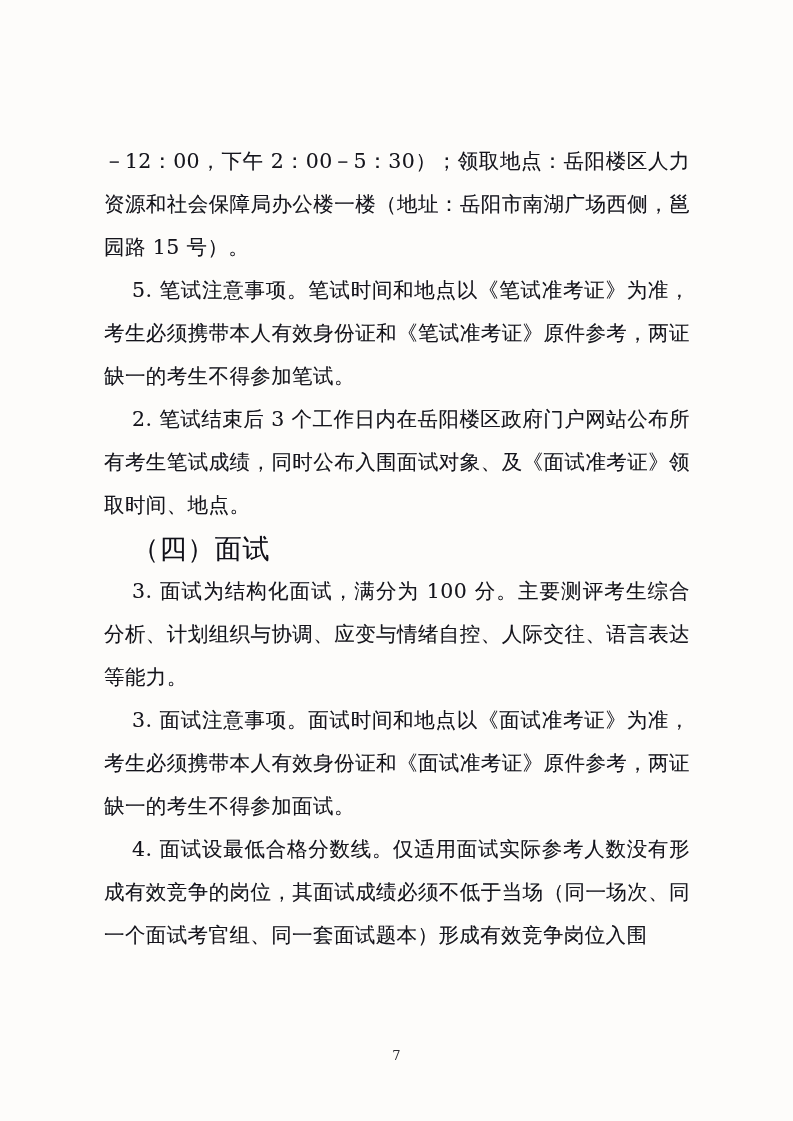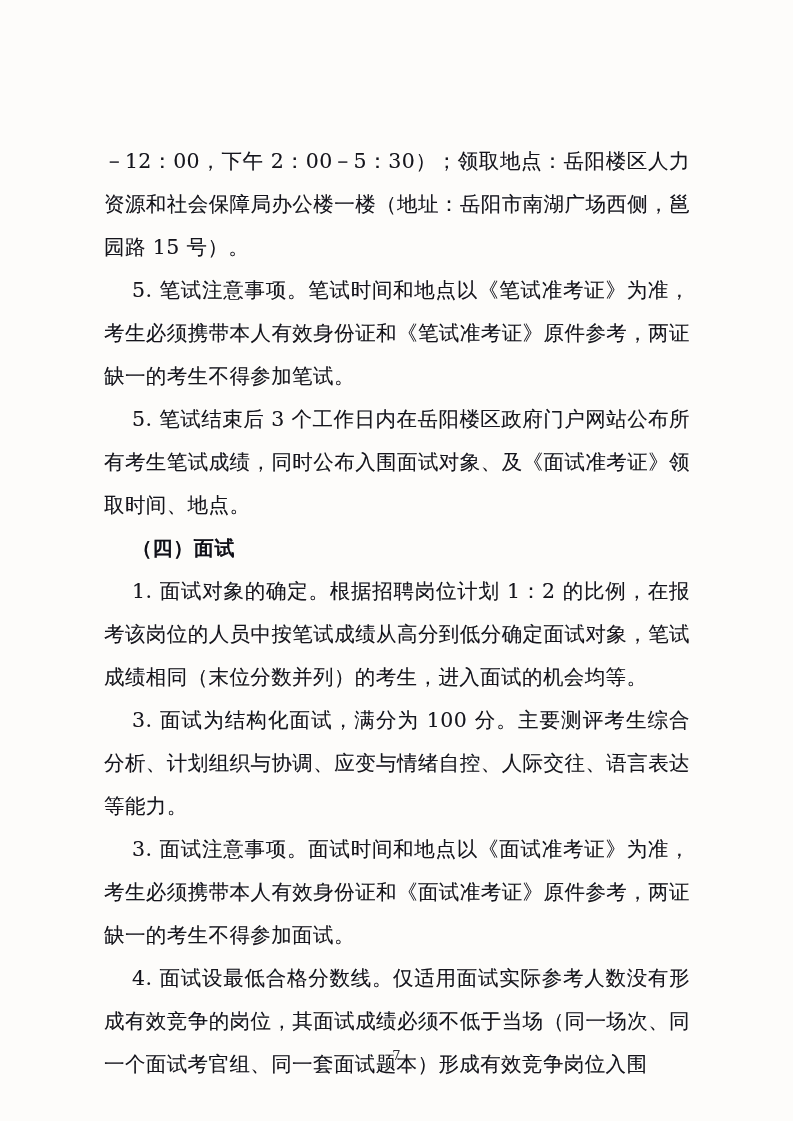--- a/index.html
+++ b/index.html
@@ -35,24 +35,24 @@
     letter-spacing: 0.4px;
     text-align: justify;
     text-justify: inter-character;
     margin: 0;
     color: #15151c;
   }
   .indent {
     text-indent: 28px;
   }
   .heading {
-    font-size: 20px;
+    font-size: 27px;
     line-height: 43px;
     letter-spacing: 0.6px;
-    font-weight: bold;
+    font-weight: normal;
     text-indent: 28px;
     margin: 0;
     color: #101018;
   }
   .pagenum {
     position: absolute;
     left: 0;
     top: 1048px;
     width: 793px;
     text-align: center;
@@ -66,21 +66,20 @@
     text-shadow: 0 0 0.4px rgba(30,30,40,0.35);
   }
 </style>
 </head>
 <body>
 
 <div class="page">
   <div class="content">
     <p class="para">－12：00，下午 2：00－5：30）；领取地点：岳阳楼区人力资源和社会保障局办公楼一楼（地址：岳阳市南湖广场西侧，邕园路 15 号）。</p>
     <p class="para indent">5. 笔试注意事项。笔试时间和地点以《笔试准考证》为准，考生必须携带本人有效身份证和《笔试准考证》原件参考，两证缺一的考生不得参加笔试。</p>
-    <p class="para indent">5. 笔试结束后 3 个工作日内在岳阳楼区政府门户网站公布所有考生笔试成绩，同时公布入围面试对象、及《面试准考证》领取时间、地点。</p>
+    <p class="para indent">2. 笔试结束后 3 个工作日内在岳阳楼区政府门户网站公布所有考生笔试成绩，同时公布入围面试对象、及《面试准考证》领取时间、地点。</p>
     <p class="heading">（四）面试</p>
-    <p class="para indent">1. 面试对象的确定。根据招聘岗位计划 1：2 的比例，在报考该岗位的人员中按笔试成绩从高分到低分确定面试对象，笔试成绩相同（末位分数并列）的考生，进入面试的机会均等。</p>
     <p class="para indent">3. 面试为结构化面试，满分为 100 分。主要测评考生综合分析、计划组织与协调、应变与情绪自控、人际交往、语言表达等能力。</p>
     <p class="para indent">3. 面试注意事项。面试时间和地点以《面试准考证》为准，考生必须携带本人有效身份证和《面试准考证》原件参考，两证缺一的考生不得参加面试。</p>
     <p class="para indent">4. 面试设最低合格分数线。仅适用面试实际参考人数没有形成有效竞争的岗位，其面试成绩必须不低于当场（同一场次、同一个面试考官组、同一套面试题本）形成有效竞争岗位入围</p>
   </div>
   <div class="pagenum">7</div>
 </div>
 
 </body></html>

